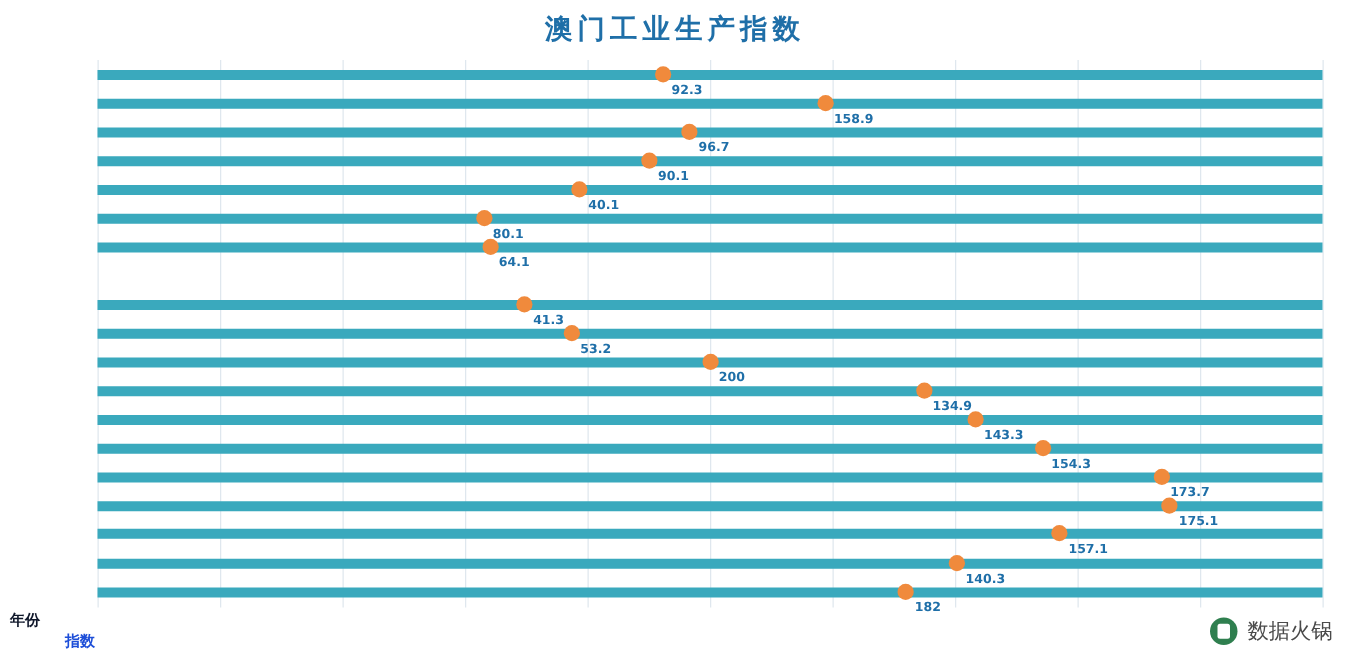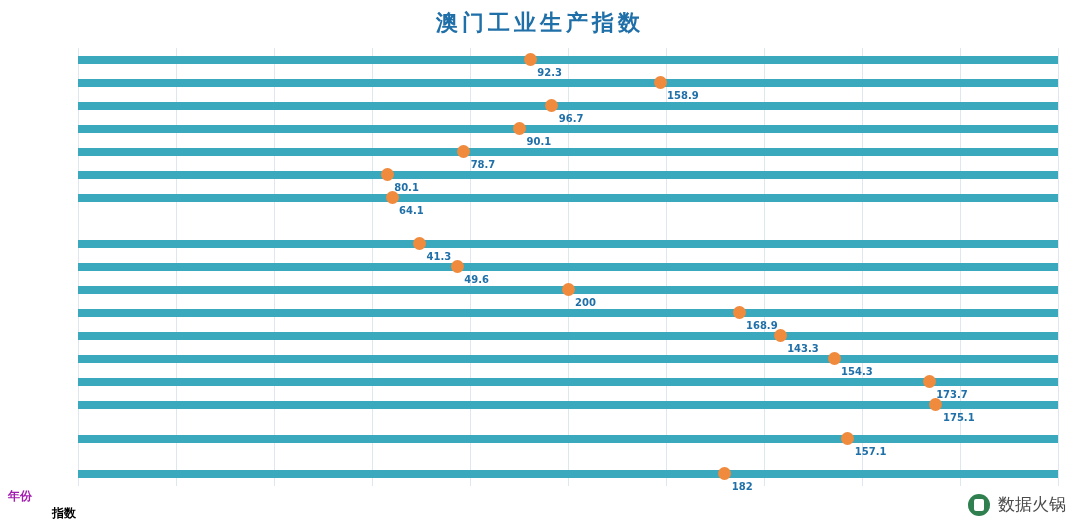--- a/index.html
+++ b/index.html
@@ -76,30 +76,30 @@
     color: #1f6fa8;
     white-space: nowrap;
     font-family: "DejaVu Sans", sans-serif;
   }
   #axis-year {
     position: absolute;
     left: 8px;
     top: 488px;
     font-size: 12px;
     font-weight: bold;
-    color: #a21caf;
+    color: #0f172a;
     font-family: "DejaVu Sans", sans-serif;
   }
   #axis-index {
     position: absolute;
     left: 52px;
     top: 505px;
     font-size: 12px;
     font-weight: bold;
-    color: #000000;
+    color: #1d4ed8;
     font-family: "DejaVu Sans", sans-serif;
   }
   #watermark {
     position: absolute;
     right: 14px;
     bottom: 16px;
     display: flex;
     align-items: center;
     gap: 8px;
   }
@@ -159,51 +159,51 @@
         <div class="vlabel" style="left: 480.83px;">96.7</div>
       </div>
       <div class="row" style="top: 69.6842px;">
         <div class="bar" style="width: 980px;"></div>
         <div class="dot" style="left: 441.49px;"></div>
         <div class="vlabel" style="left: 448.49px;">90.1</div>
       </div>
       <div class="row" style="top: 92.7368px;">
         <div class="bar" style="width: 980px;"></div>
         <div class="dot" style="left: 385.63px;"></div>
-        <div class="vlabel" style="left: 392.63px;">78.7</div>
+        <div class="vlabel" style="left: 392.63px;">40.1</div>
       </div>
       <div class="row" style="top: 115.789px;">
         <div class="bar" style="width: 980px;"></div>
         <div class="dot" style="left: 309.19px;"></div>
         <div class="vlabel" style="left: 316.19px;">80.1</div>
       </div>
       <div class="row" style="top: 138.842px;">
         <div class="bar" style="width: 980px;"></div>
         <div class="dot" style="left: 314.09px;"></div>
         <div class="vlabel" style="left: 321.09px;">64.1</div>
       </div>
       <div class="row" style="top: 184.947px;">
         <div class="bar" style="width: 980px;"></div>
         <div class="dot" style="left: 341.53px;"></div>
         <div class="vlabel" style="left: 348.53px;">41.3</div>
       </div>
       <div class="row" style="top: 208px;">
         <div class="bar" style="width: 980px;"></div>
         <div class="dot" style="left: 379.26px;"></div>
-        <div class="vlabel" style="left: 386.26px;">49.6</div>
+        <div class="vlabel" style="left: 386.26px;">53.2</div>
       </div>
       <div class="row" style="top: 231.053px;">
         <div class="bar" style="width: 980px;"></div>
         <div class="dot" style="left: 490px;"></div>
         <div class="vlabel" style="left: 497px;">200</div>
       </div>
       <div class="row" style="top: 254.105px;">
         <div class="bar" style="width: 980px;"></div>
         <div class="dot" style="left: 661.01px;"></div>
-        <div class="vlabel" style="left: 668.01px;">168.9</div>
+        <div class="vlabel" style="left: 668.01px;">134.9</div>
       </div>
       <div class="row" style="top: 277.158px;">
         <div class="bar" style="width: 980px;"></div>
         <div class="dot" style="left: 702.17px;"></div>
         <div class="vlabel" style="left: 709.17px;">143.3</div>
       </div>
       <div class="row" style="top: 300.211px;">
         <div class="bar" style="width: 980px;"></div>
         <div class="dot" style="left: 756.07px;"></div>
         <div class="vlabel" style="left: 763.07px;">154.3</div>
@@ -211,24 +211,29 @@
       <div class="row" style="top: 323.263px;">
         <div class="bar" style="width: 980px;"></div>
         <div class="dot" style="left: 851.13px;"></div>
         <div class="vlabel" style="left: 858.13px;">173.7</div>
       </div>
       <div class="row" style="top: 346.316px;">
         <div class="bar" style="width: 980px;"></div>
         <div class="dot" style="left: 857.99px;"></div>
         <div class="vlabel" style="left: 864.99px;">175.1</div>
       </div>
-      <div class="row" style="top: 380px;">
+      <div class="row" style="top: 368px;">
         <div class="bar" style="width: 980px;"></div>
         <div class="dot" style="left: 769.79px;"></div>
         <div class="vlabel" style="left: 776.79px;">157.1</div>
+      </div>
+      <div class="row" style="top: 392.421px;">
+        <div class="bar" style="width: 980px;"></div>
+        <div class="dot" style="left: 687.47px;"></div>
+        <div class="vlabel" style="left: 694.47px;">140.3</div>
       </div>
       <div class="row" style="top: 415.474px;">
         <div class="bar" style="width: 980px;"></div>
         <div class="dot" style="left: 646.8px;"></div>
         <div class="vlabel" style="left: 653.8px;">182</div>
       </div>
     </div>
 
   <div id="axis-year">年份</div>
   <div id="axis-index">指数</div>

